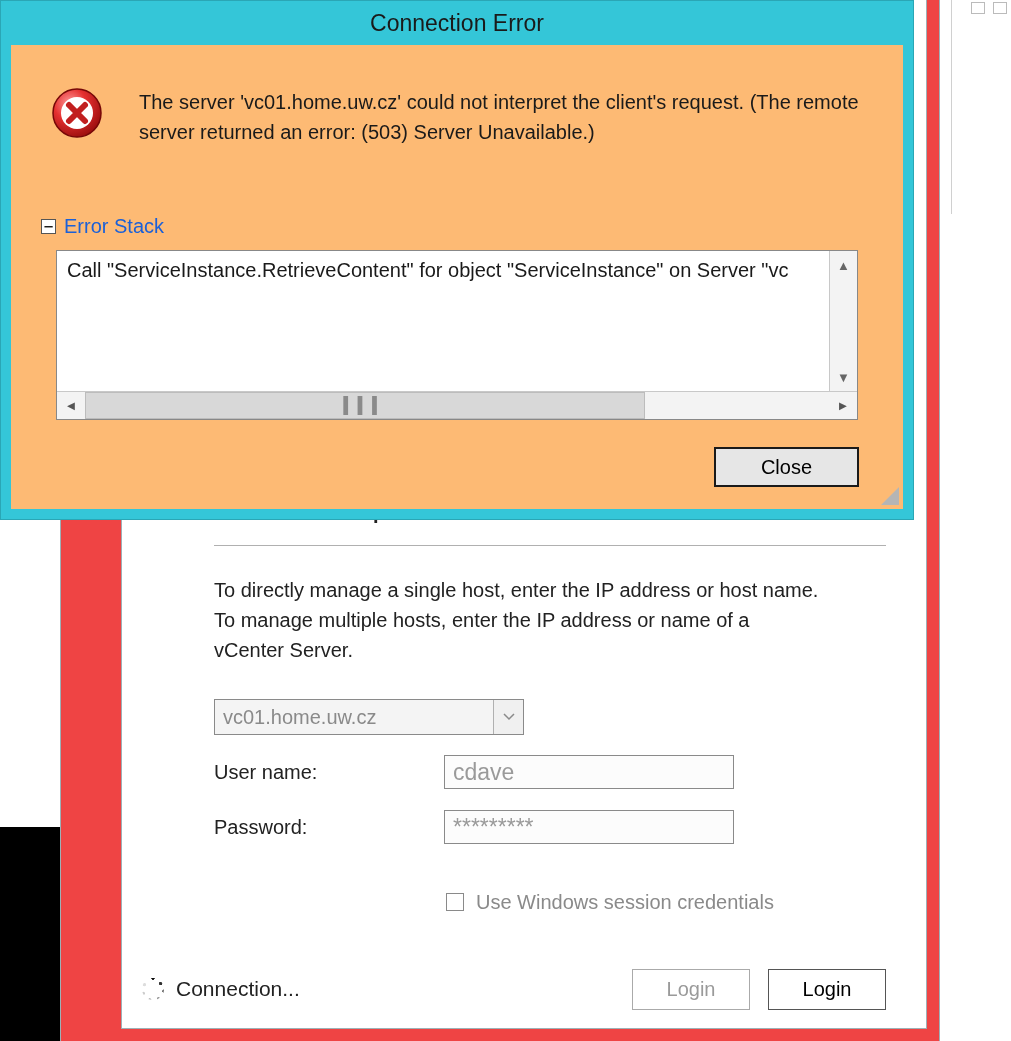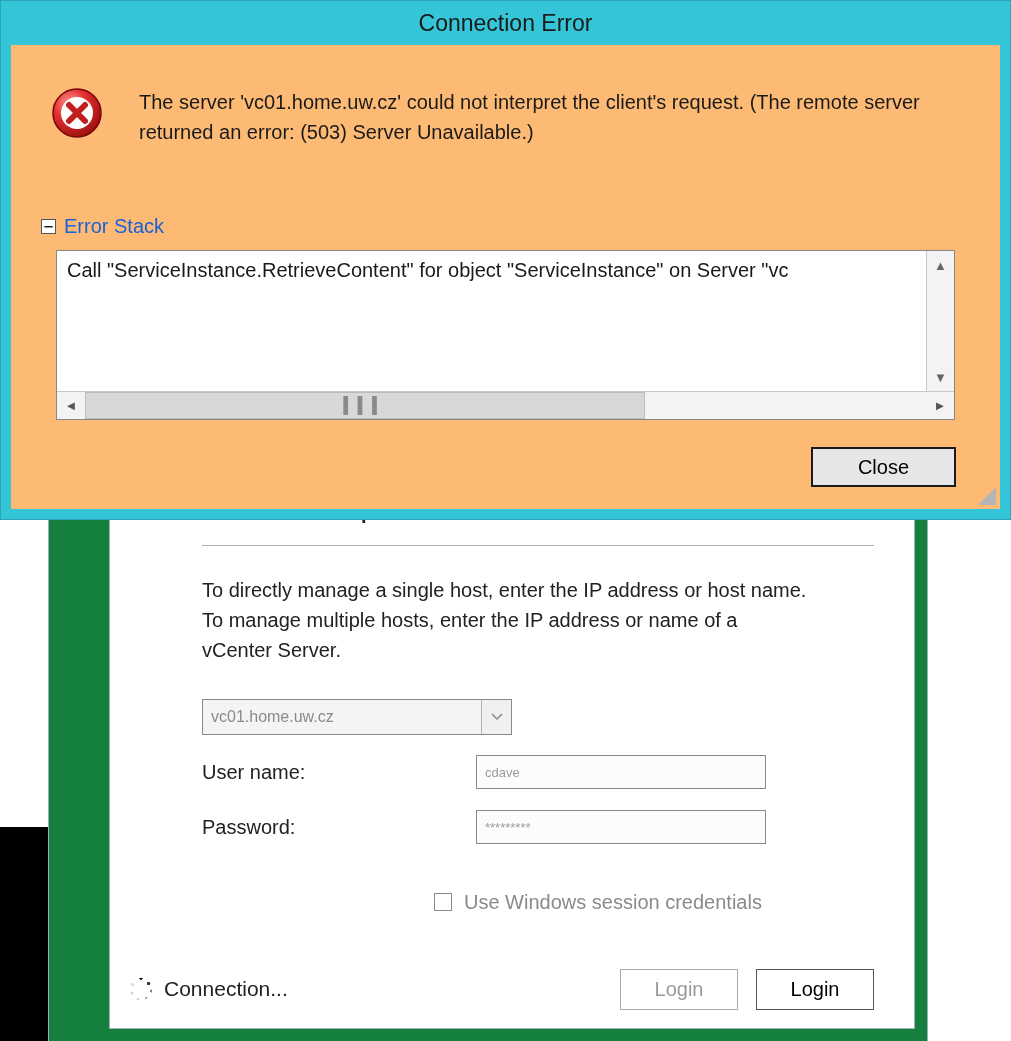--- a/index.html
+++ b/index.html
@@ -14,22 +14,22 @@
   }
 
   
   .bg-blackbar {
     position: absolute;
     left: 0; top: 827px; width: 60px; height: 214px;
     background: #000;
   }
   .login-window {
     position: absolute;
-    left: 48px; top: 0; width: 880px; height: 1041px;
-    background: #15803d;
+    left: 60px; top: 0; width: 880px; height: 1041px;
+    background: #ef4444;
     border-left: 1px solid #9db0b6;
     border-right: 1px solid #9db0b6;
   }
   .login-inner {
     position: absolute;
     left: 60px; top: 0; right: 12px; bottom: 12px;
     background: #fff;
     border: 1px solid #9db0b6;
     border-top: none;
     padding: 0;
@@ -61,35 +61,34 @@
   .form-row.user { top: 755px; }
   .form-row.pass { top: 810px; }
   .form-row.chk  { top: 885px; }
   .form-label {
     width: 230px; font-size: 20px; color: #222;
   }
   .form-input {
     width: 290px; height: 34px;
     border: 1px solid #8a8a8a;
     background: #fff;
-    font-size: 13px;
+    font-size: 23px;
     padding: 10px 8px;
     color: #8a8a8a;
-    margin-left: 44px;
   }
   .form-input.disabled { background: #fcfcfc; color: #9a9a9a; }
   .combo {
     position: relative;
     width: 310px; height: 36px;
     border: 1px solid #8a8a8a;
     background: #f4f4f4;
     display: flex; align-items: center;
   }
   .combo .combo-text {
-    flex: 1; padding: 0 8px; font-size: 16px; color: #8a8a8a;
+    flex: 1; padding: 0 8px; font-size: 20px; color: #8a8a8a;
   }
   .combo .combo-btn {
     width: 30px; height: 100%;
     border-left: 1px solid #b0b0b0;
     display: flex; align-items: center; justify-content: center;
     background: #f0f0f0;
   }
   .checkbox-box {
     width: 18px; height: 18px; border: 1px solid #8a8a8a;
     background: #fff; margin-right: 12px;
@@ -119,21 +118,21 @@
     background: #fff; border: 1px solid #555;
     font-size: 20px;
     display: inline-flex; align-items: center; justify-content: center;
     margin-left: 18px;
   }
   .btn.disabled { color: #9a9a9a; border-color: #aaa; }
 
   
   .error-dialog {
     position: absolute;
-    left: 0; top: 0; width: 1011px; height: 520px;
+    left: 0; top: 0; width: 914px; height: 520px;
     background: #34c6d8;
     border: 1px solid #2aa6b5;
   }
   .error-titlebar {
     height: 44px;
     display: flex; align-items: center; justify-content: center;
     font-size: 23px; color: #1a1a1a;
   }
   .error-body {
     position: absolute;

